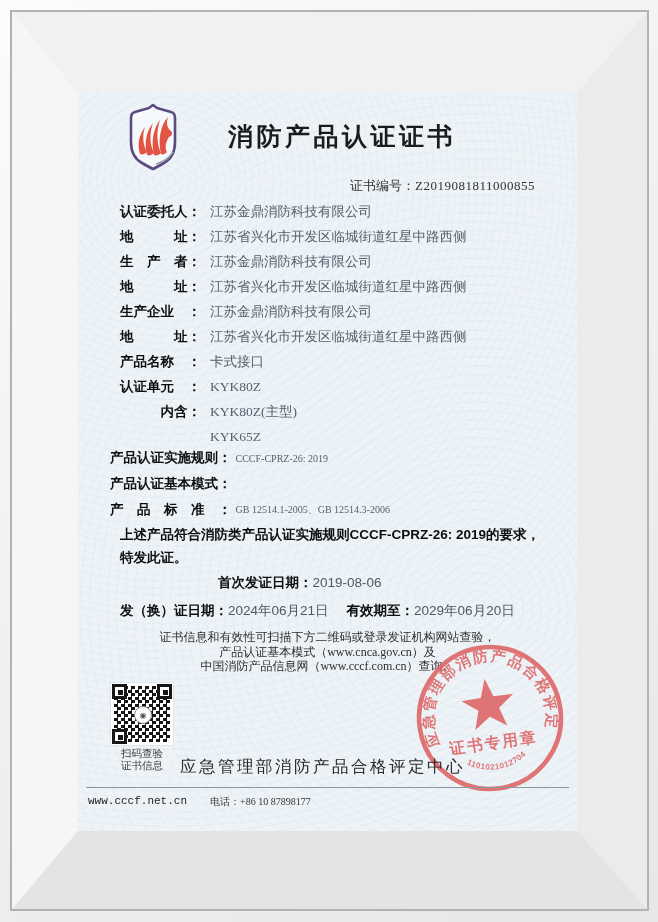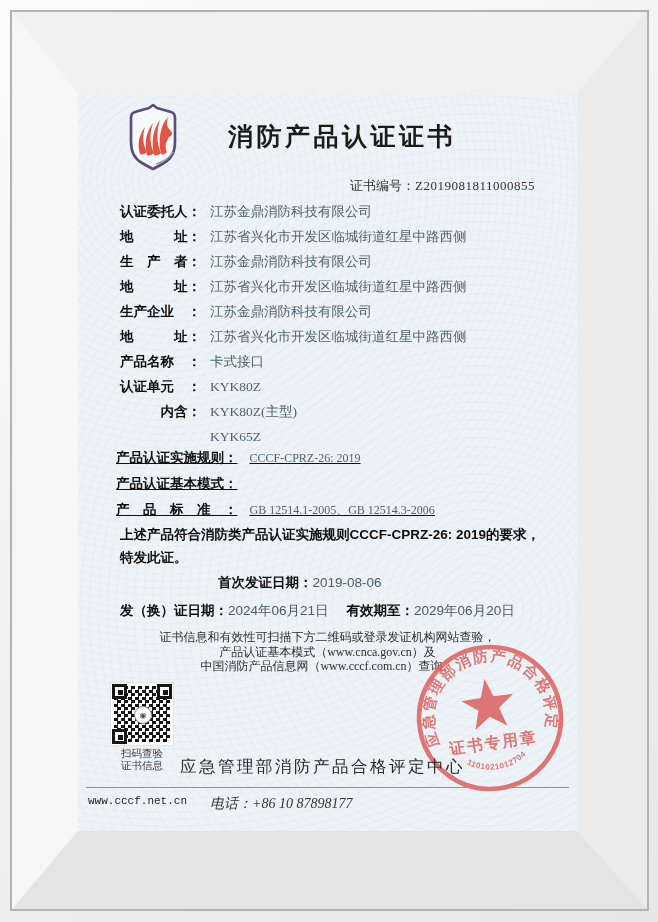--- a/index.html
+++ b/index.html
@@ -29,24 +29,24 @@
   .certno{position:absolute;right:42px;top:84px;font-size:13px;color:#333;
           font-family:"Liberation Serif",serif;white-space:nowrap;}
   .certno .num{letter-spacing:.5px;}
 
   .fields{position:absolute;left:42px;right:18px;top:106px;}
   .frow{display:flex;height:25px;align-items:center;}
   .flabel{width:86px;flex-shrink:0;font-weight:700;font-size:13.5px;color:#0e0e0e;white-space:pre;}
   .fval{margin-left:4px;font-size:13.5px;color:#53626e;
         font-family:"Liberation Serif",serif;white-space:nowrap;}
 
-  .rules{position:absolute;left:38px;right:18px;top:352px;text-decoration:underline;}
+  .rules{position:absolute;left:32px;right:18px;top:352px;}
   .rrow{display:flex;height:26px;align-items:center;}
   .rlbl{font-weight:700;font-size:13.5px;color:#0e0e0e;white-space:pre;}
-  .rval{margin-left:12px;font-size:12px;color:#53626e;
+  .rval{margin-left:4px;font-size:10px;color:#53626e;
         font-family:"Liberation Serif",serif;white-space:nowrap;}
 
   .statement{position:absolute;left:42px;right:34px;top:430px;font-weight:700;
              font-size:13.5px;line-height:23px;color:#0e0e0e;}
 
   .first-issue{position:absolute;left:140px;top:481px;font-size:13.5px;white-space:nowrap;}
   .issue-row{position:absolute;left:42px;top:509px;font-size:13.5px;white-space:nowrap;}
   .blbl{font-weight:700;color:#0e0e0e;}
   .bval{color:#4c5a66;font-family:Liberation Sans, sans-serif;}
   .gap18{display:inline-block;width:18px;}
@@ -77,22 +77,22 @@
   .issuer{position:absolute;left:0;right:10px;top:663px;text-align:center;
           font-size:16.5px;letter-spacing:2.5px;color:#2a2a2a;
           font-family:"Liberation Serif",serif;white-space:nowrap;}
 
   .divider{position:absolute;left:8px;right:8px;top:694px;border-top:1px solid #8f969c;}
 
   .pfooter{position:absolute;left:10px;right:8px;top:700px;display:flex;align-items:flex-start;}
   .fsite{width:122px;font-family:"Liberation Mono",monospace;font-size:11px;color:#222;padding-top:2px;}
   .faddr{flex:1;text-align:center;font-size:10.5px;line-height:12.5px;color:#333;
          font-family:"Liberation Serif",serif;}
-  .ftel{width:132px;text-align:center;font-size:14px;color:#333;
-        font-family:"Liberation Serif",serif;padding-top:2px;white-space:nowrap;font-style:italic;}
+  .ftel{width:132px;text-align:left;font-size:10px;color:#333;
+        font-family:"Liberation Serif",serif;padding-top:2px;white-space:nowrap;}
 </style>
 </head>
 <body>
 
 <div class="stage">
   <div class="rim"></div>
   <div class="rim-line"></div>
 
   <div class="mat">
     <div class="paper">

